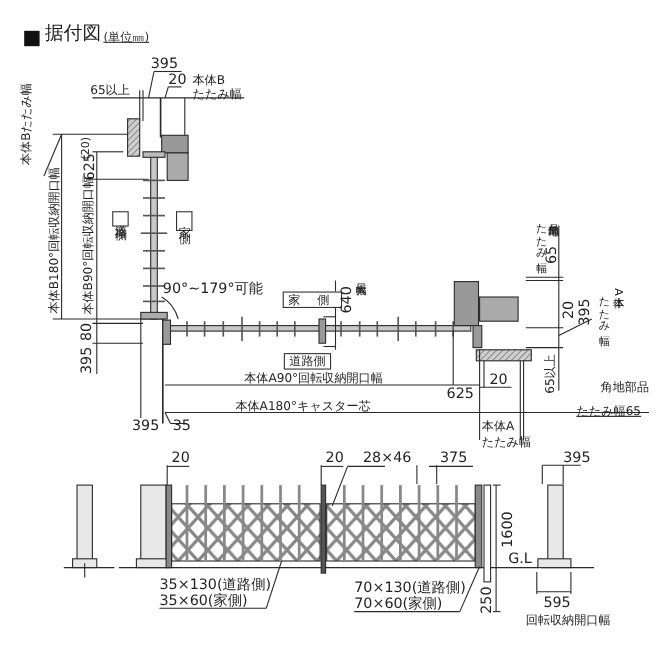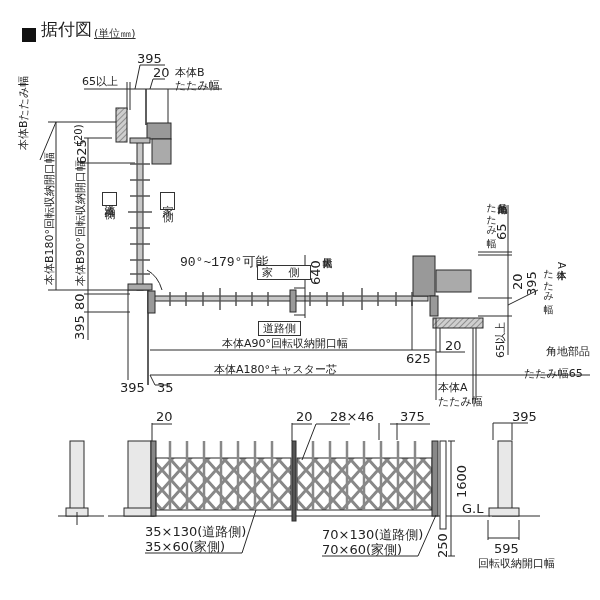--- a/index.html
+++ b/index.html
@@ -205,21 +205,21 @@
 <span class="lbl sm rot" style="left:74px;top:145px;">(20)</span>
 <span class="lbl num rot" style="left:75px;top:164px;">625</span>
 <span class="lbl rot" style="left:44px;top:285px;">本体B180°回転収納開口幅</span>
 <span class="lbl rot" style="left:75px;top:286px;">本体B90°回転収納開口幅</span>
 <span class="lbl num rot" style="left:73px;top:310px;">80</span>
 <span class="lbl num rot" style="left:73px;top:340px;">395</span>
 
 <span class="lbl vbox" style="left:102px;top:192px;">道路側</span>
 <span class="lbl vbox" style="left:160px;top:192px;">家 側</span>
 
-<span class="lbl num" style="left:180px;top:256px;font-family:Liberation Mono, monospace;">90°~179°可能</span>
+<span class="lbl num" style="left:148px;top:256px;">90°~179°可能</span>
 <span class="lbl boxed" style="left:257px;top:265px;letter-spacing:6px;">家 側</span>
 <span class="lbl boxed" style="left:258px;top:321px;">道路側</span>
 <span class="lbl num rot" style="left:309px;top:285px;">640</span>
 <span class="lbl sm v" style="left:322px;top:250px;">最大幅</span>
 
 <span class="lbl" style="left:222px;top:338px;">本体A90°回転収納開口幅</span>
 <span class="lbl" style="left:214px;top:364px;">本体A180°キャスター芯</span>
 <span class="lbl num" style="left:120px;top:381px;">395</span>
 <span class="lbl num" style="left:157px;top:381px;">35</span>
 <span class="lbl num" style="left:406px;top:352px;">625</span>
@@ -227,21 +227,21 @@
 
 <span class="lbl sm v" style="left:497px;top:196px;">角地部品</span>
 <span class="lbl sm v" style="left:486px;top:196px;">たたみ幅</span>
 <span class="lbl num rot" style="left:495px;top:240px;">65</span>
 <span class="lbl num rot" style="left:511px;top:290px;">20</span>
 <span class="lbl num rot" style="left:525px;top:296px;">395</span>
 <span class="lbl sm v" style="left:556px;top:262px;">本体A</span>
 <span class="lbl sm v" style="left:543px;top:262px;">たたみ幅</span>
 <span class="lbl rot" style="left:495px;top:358px;">65以上</span>
 <span class="lbl" style="left:528px;top:346px;margin-left:18px;">角地部品</span>
-<span class="lbl" style="left:524px;top:368px;">たたみ幅65</span>
+<span class="lbl" style="left:524px;top:368px;text-decoration:underline;">たたみ幅65</span>
 <span class="lbl" style="left:438px;top:382px;">本体A</span>
 <span class="lbl" style="left:438px;top:396px;">たたみ幅</span>
 
 <span class="lbl num" style="left:156px;top:410px;">20</span>
 <span class="lbl num" style="left:296px;top:410px;">20</span>
 <span class="lbl num" style="left:330px;top:410px;">28×46</span>
 <span class="lbl num" style="left:400px;top:410px;">375</span>
 <span class="lbl num rot" style="left:455px;top:498px;">1600</span>
 <span class="lbl num" style="left:462px;top:502px;">G.L</span>
 <span class="lbl num rot" style="left:436px;top:558px;">250</span>

